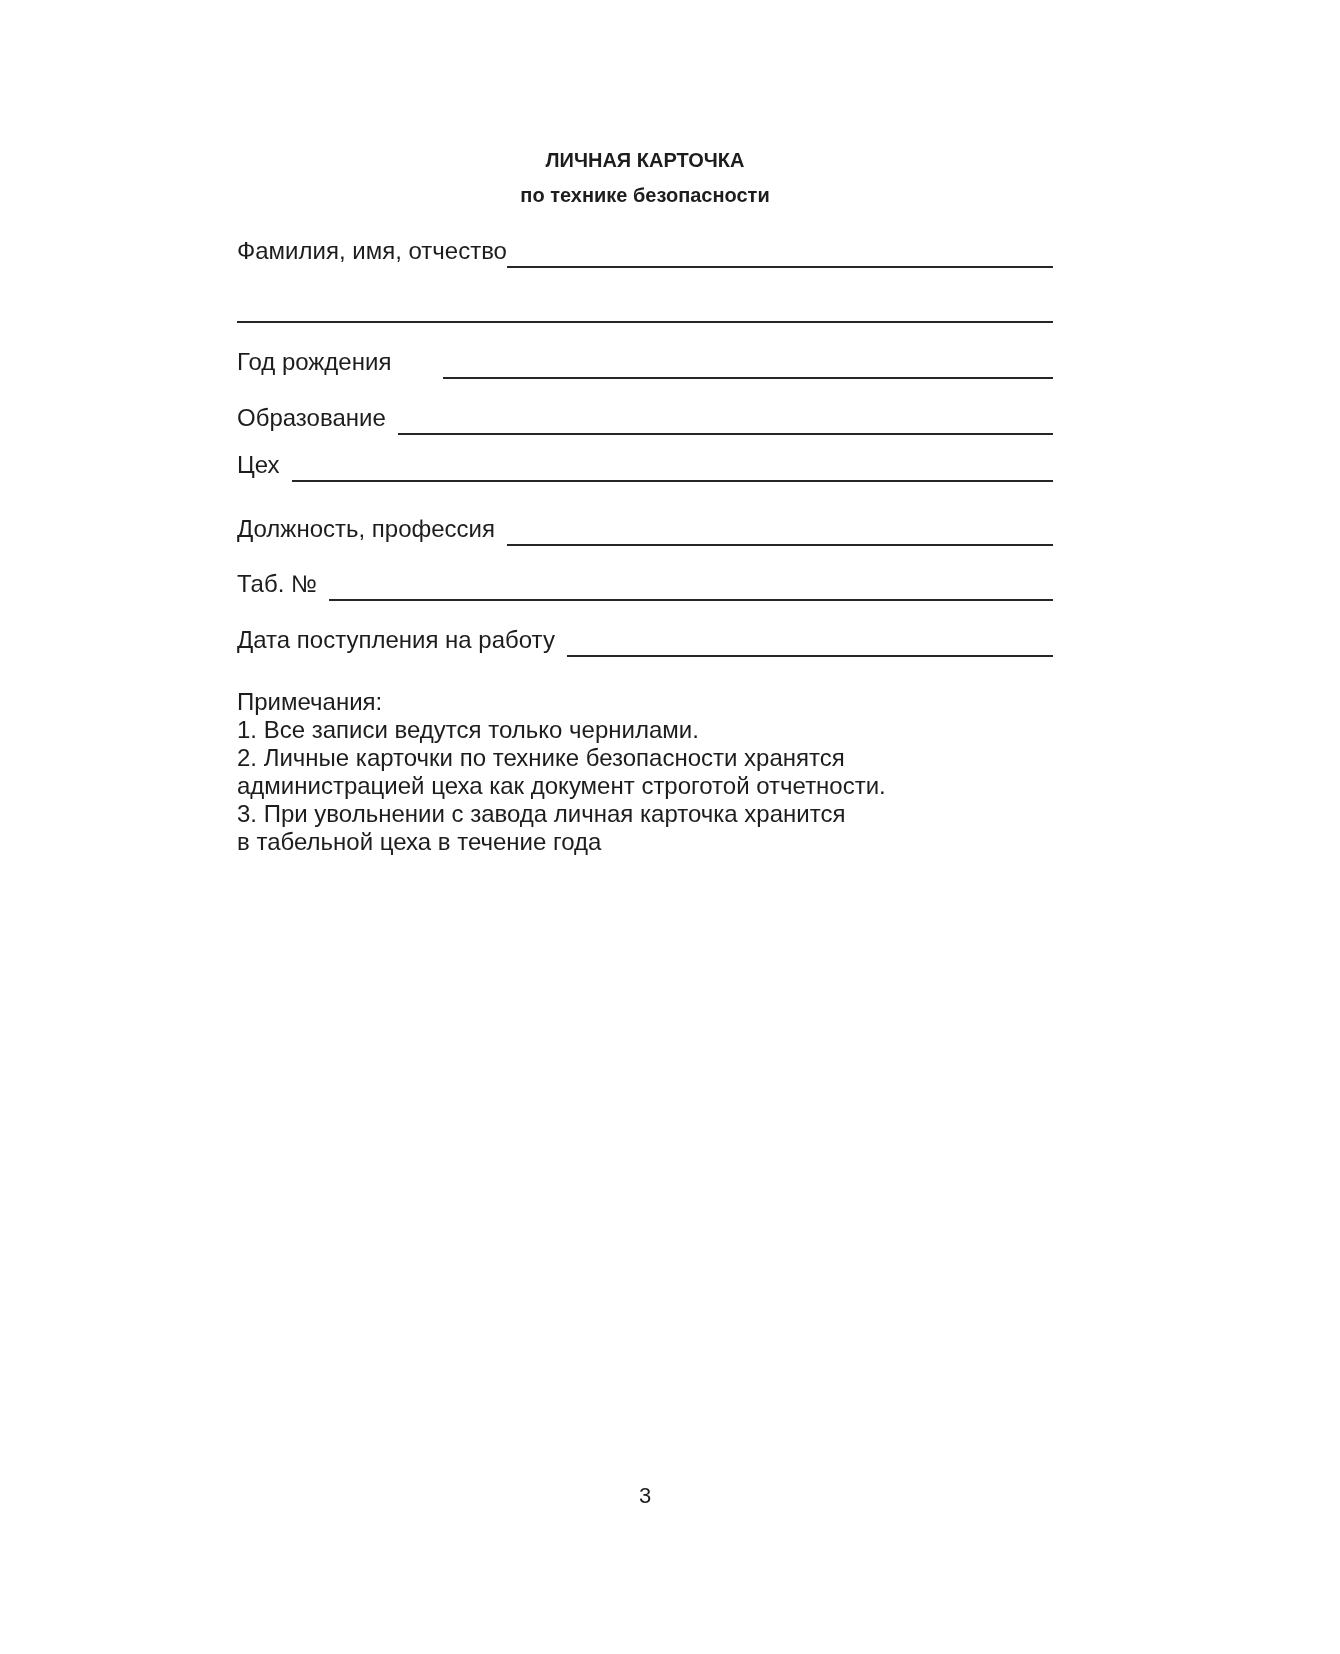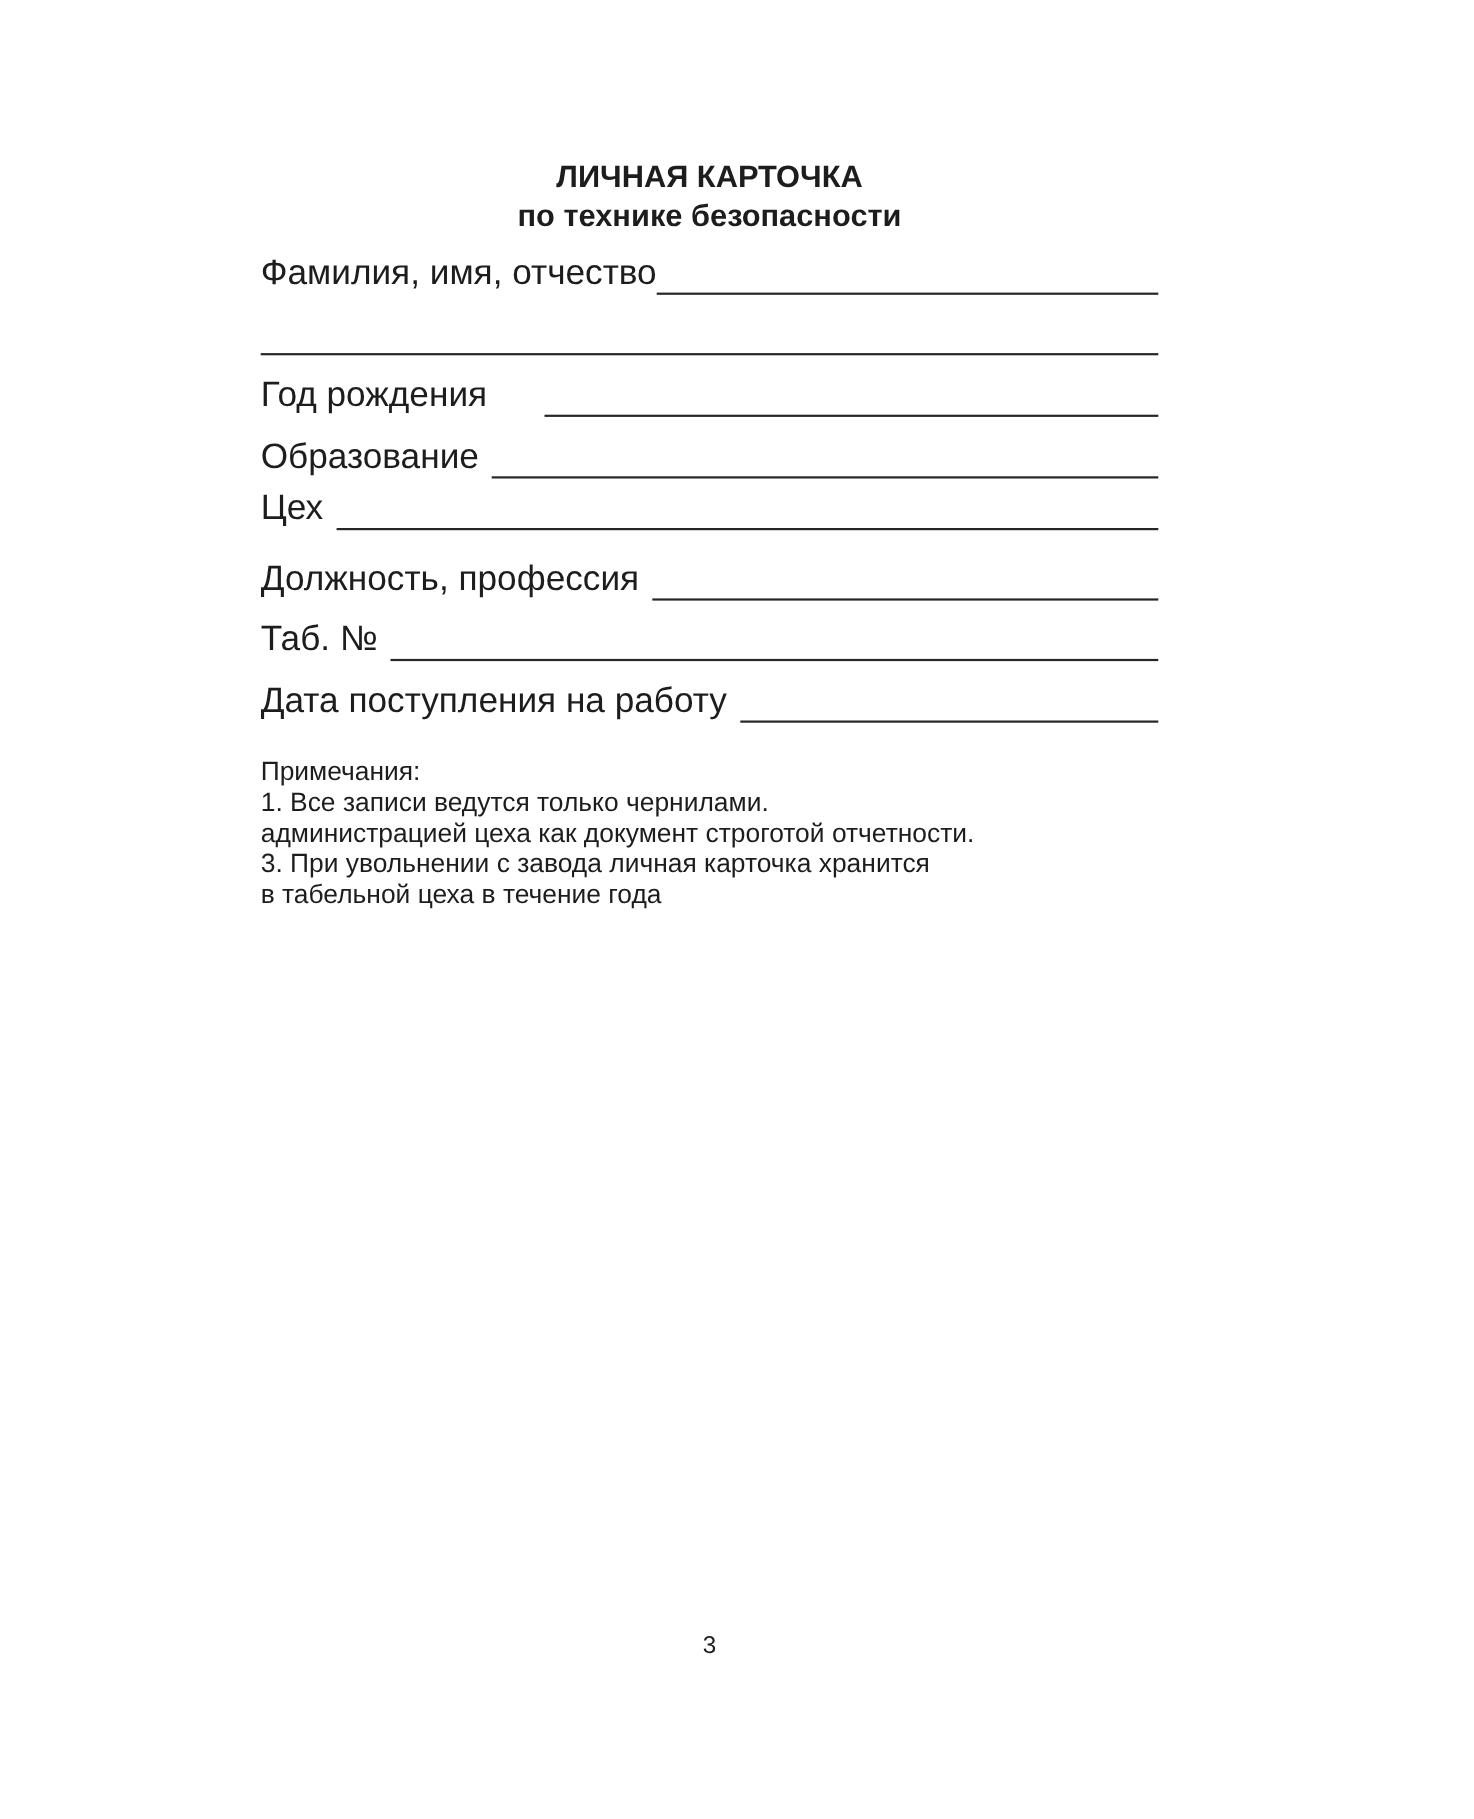--- a/index.html
+++ b/index.html
@@ -20,33 +20,33 @@
     inset: 0;
     background: #ffffff;
   }
   .doc-title {
     position: absolute;
     left: 237px;
     width: 816px;
     top: 143px;
     text-align: center;
     font-weight: bold;
-    font-size: 28px;
+    font-size: 20px;
     line-height: 35px;
     color: #1d1d1d;
     white-space: nowrap;
   }
   .field-row {
     position: absolute;
     left: 237px;
     width: 816px;
     height: 40px;
     display: flex;
     align-items: flex-end;
-    font-size: 32px;
+    font-size: 24px;
     text-align: right;
   }
   .field-label {
     white-space: nowrap;
     line-height: 1;
     padding-bottom: 5px;
     color: #1d1d1d;
   }
   .field-line {
     flex: 1;
@@ -144,20 +144,21 @@
 
   <div class="field-row row-8">
     <span class="field-label">Дата поступления на работу</span>
     <span class="field-line"></span>
   </div>
 
   <div class="notes">
     <div class="notes-label">Примечания:</div>
     <div class="notes-content">
       <div class="notes-line">1. Все записи ведутся только чернилами.</div>
+      <div class="notes-line">2. Личные карточки по технике безопасности хранятся</div>
       <div class="notes-line">администрацией цеха как документ строготой отчетности.</div>
       <div class="notes-line">3. При увольнении с завода личная карточка хранится</div>
       <div class="notes-line">в табельной цеха в течение года</div>
     </div>
   </div>
 
   <div class="page-number">3</div>
 
 </div>
 

